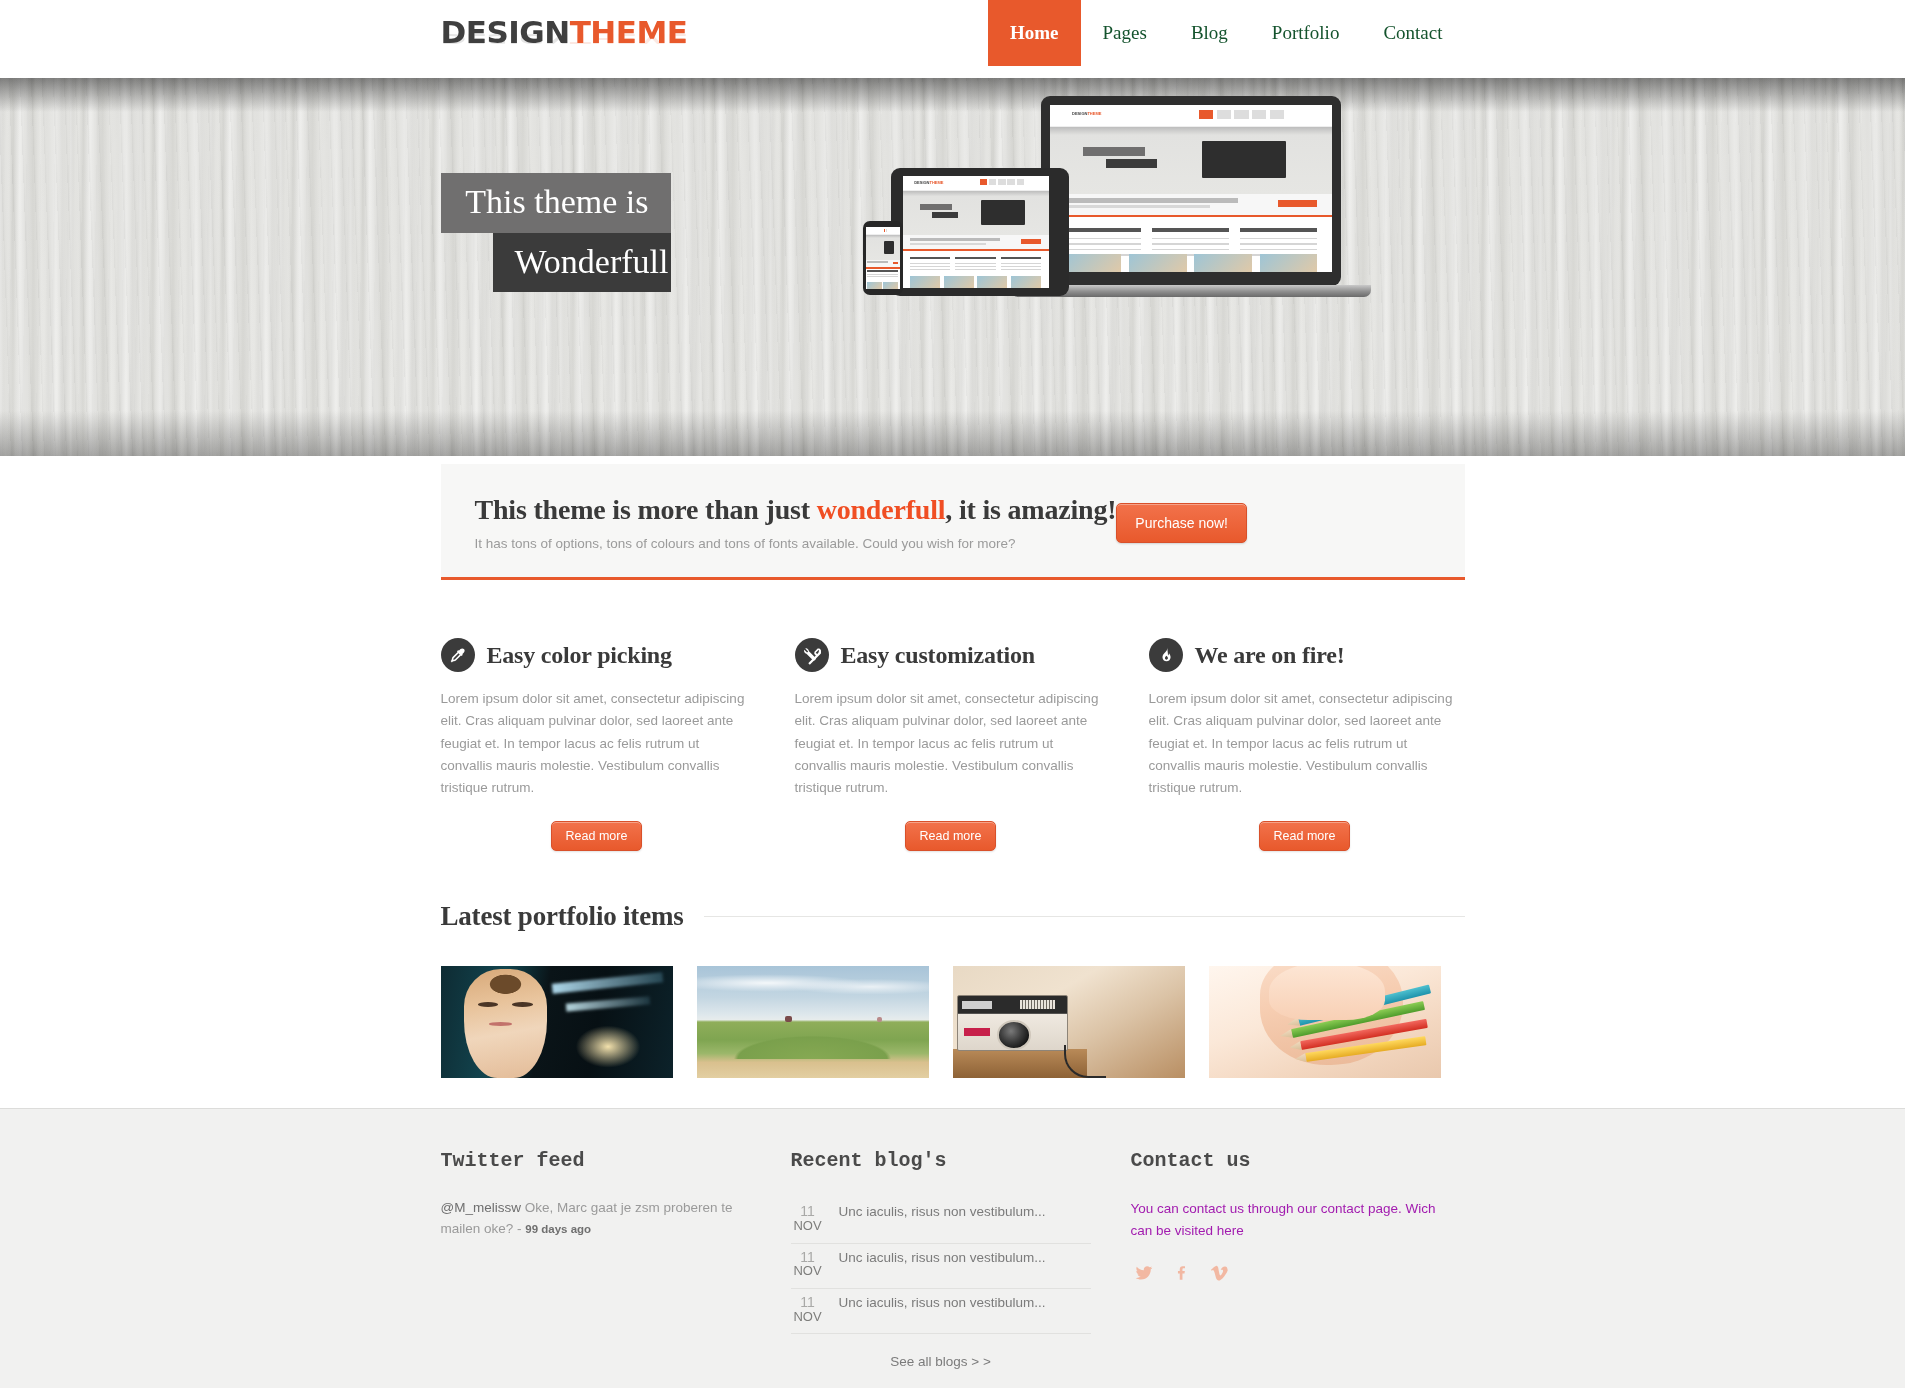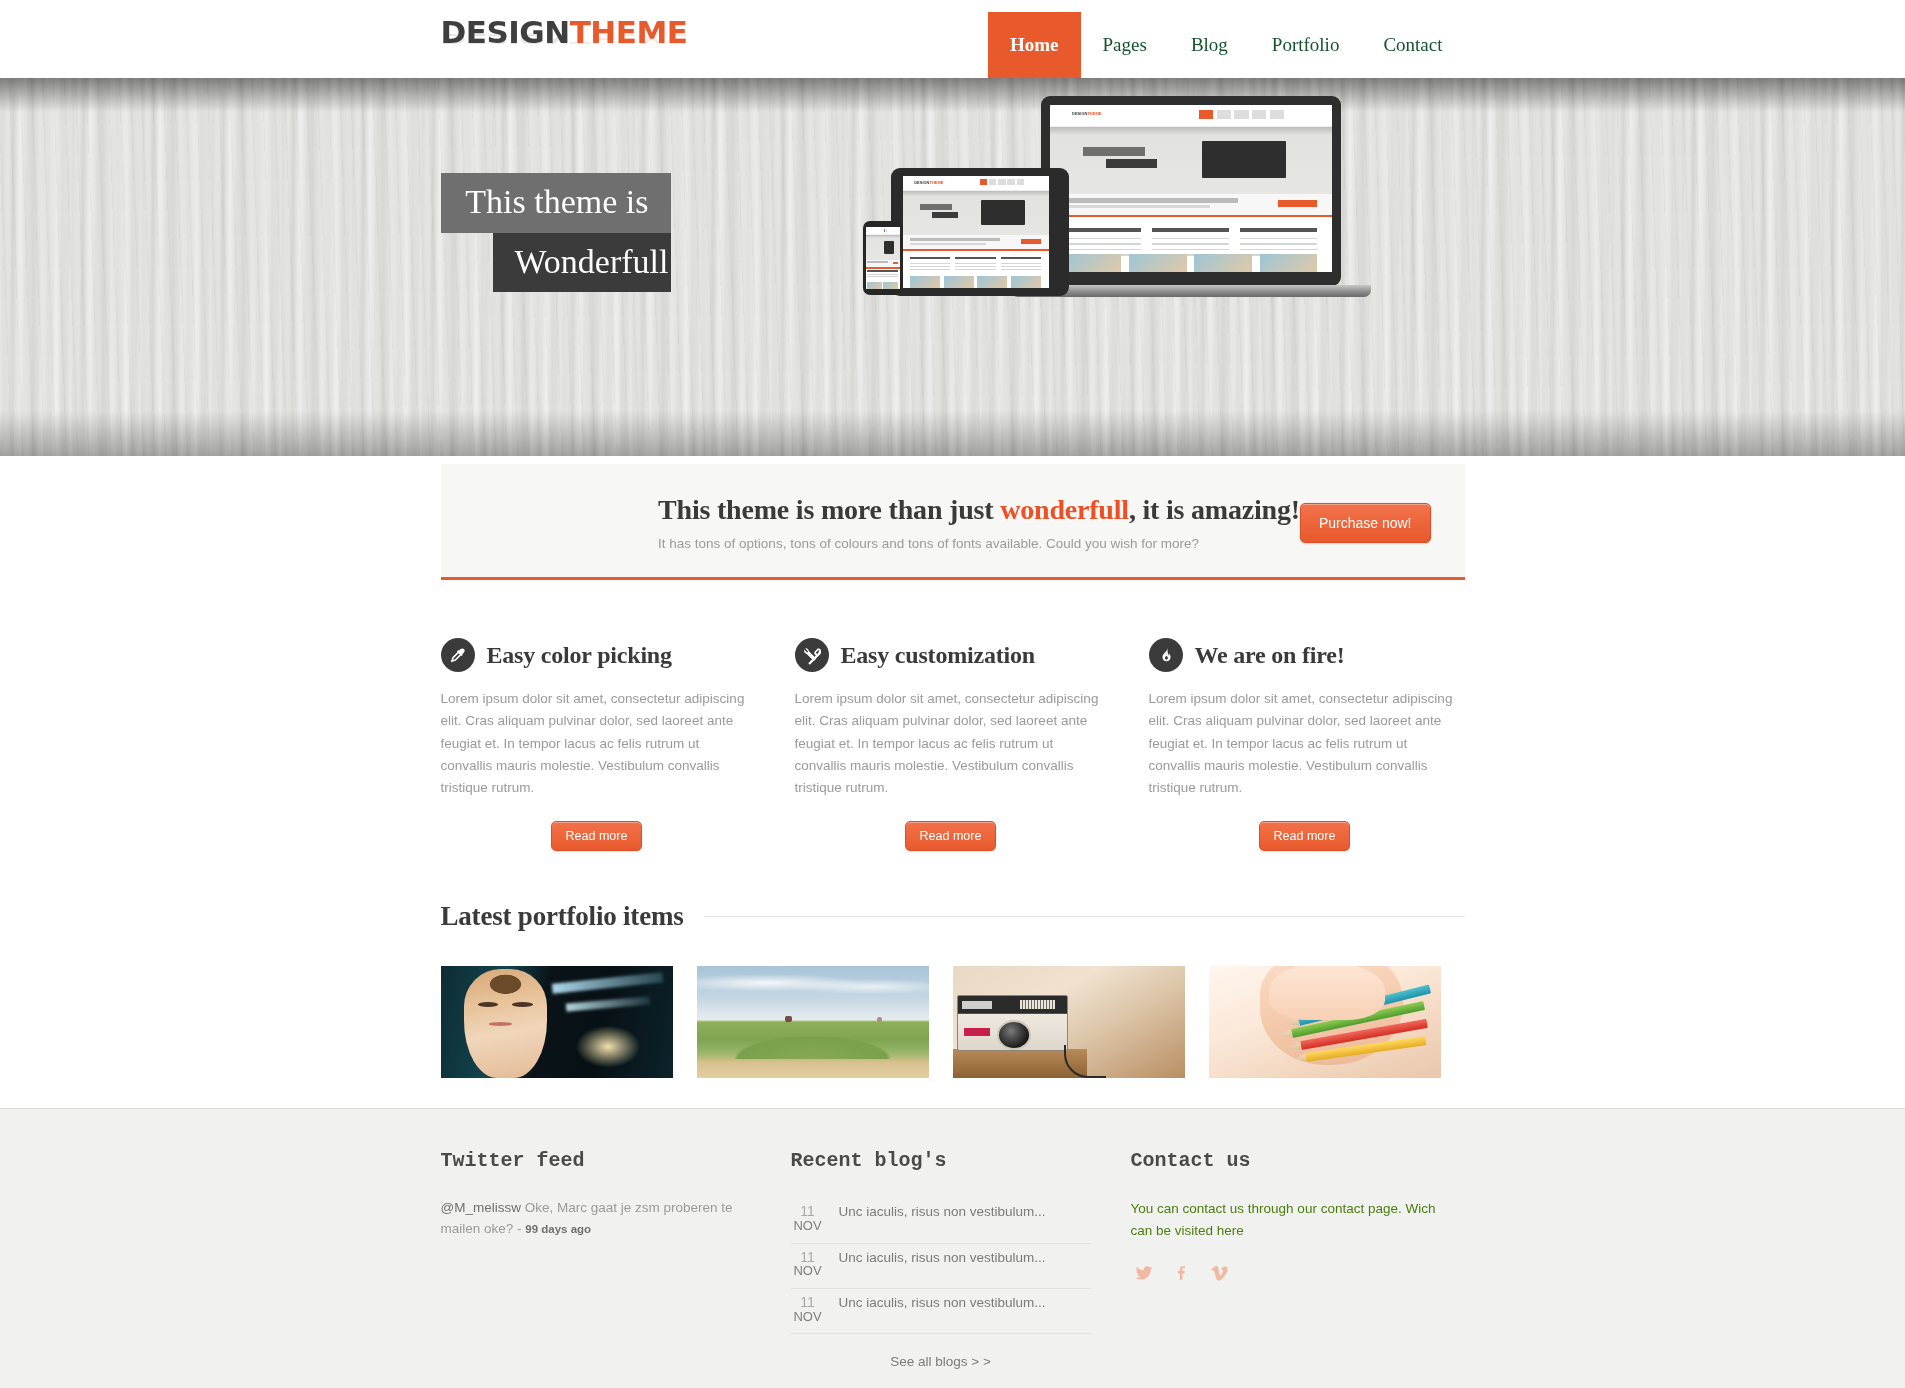--- a/index.html
+++ b/index.html
@@ -50,21 +50,21 @@
   }
   .logo-reflection .design { color: #3f3f3f; }
   .logo-reflection .theme { color: #e8592c; }
 
   .nav {
     position: absolute;
     right: 0px;
     top: 0px;
     height: 78px;
     display: flex;
-    align-items: flex-end;
+    align-items: flex-start;
   }
   .nav-item {
     display: flex;
     align-items: center;
     padding: 0 22px;
     font-family: "Liberation Serif", serif;
     font-size: 19px;
     color: #14532d;
     height: 66px;
     cursor: pointer;
@@ -169,21 +169,21 @@
   .ms-port div { flex:1; background:linear-gradient(135deg,#9ec5d6,#e0c9a8); }
 
   
   .section-white { background:#ffffff; }
   .cta-wrap { width:1024px; margin:0 auto; padding-top:8px; }
   .cta-box {
     background:#f7f7f6;
     border-bottom:3px solid #e8592c;
     padding: 30px 34px 26px 34px;
     position: relative;
-    display:flex; align-items:center; justify-content:flex-end;
+    display:flex; align-items:center; justify-content:flex-start;
   }
   .cta-head {
     font-family:"Liberation Serif", serif;
     font-size: 28px; font-weight:bold; color:#3a3a3a;
     letter-spacing:-0.2px;
   }
   .cta-head .hl { color:#f04e23; }
   .cta-sub { margin-top:10px; font-size:13.5px; color:#9b9b9b; }
   .btn-orange {
     display:inline-block;
@@ -341,21 +341,21 @@
     display:flex; gap:14px;
     border-bottom:1px solid #e1e1df;
     padding: 6px 0 10px 0;
   }
   .blog-date { width:34px; text-align:center; line-height:1.05; flex:0 0 34px; }
   .blog-date .d { font-size:14px; color:#a9a9a7; }
   .blog-date .m { font-size:13px; color:#7d7d7b; }
   .blog-text { font-size:13.5px; color:#7b7b7b; }
   .see-all { margin-top:20px; text-align:center; font-size:13.5px; color:#7b7b7b; cursor:pointer; }
 
-  .contact-text { font-size:13.5px; line-height:1.6; color:#4d7c0f; }
+  .contact-text { font-size:13.5px; line-height:1.6; color:#a21caf; }
   .socials { display:flex; gap:12px; margin-top:18px; }
   .soc {
     width:26px; height:26px; border-radius:50%;
     display:flex; align-items:center; justify-content:center;
     cursor:pointer;
   }
   .soc svg { display:block; }
 </style>
 </head>
 <body>

